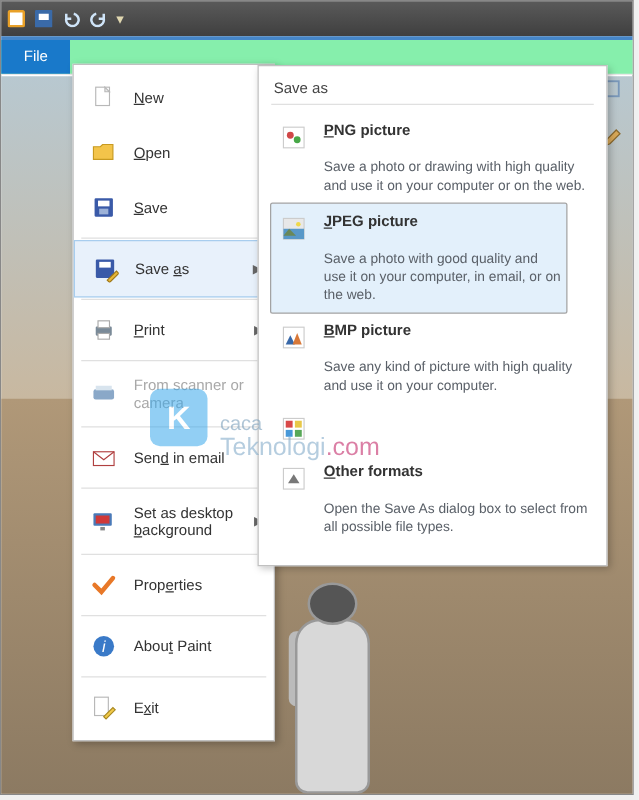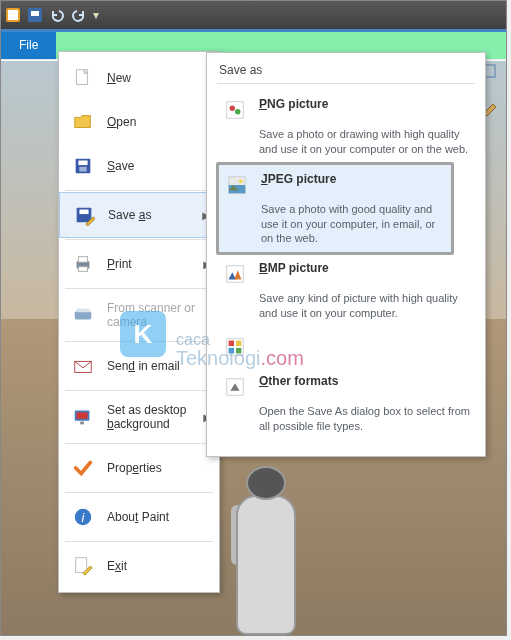--- a/index.html
+++ b/index.html
@@ -35,21 +35,21 @@
 .fm-item.disabled { color: #a8a8a8; }
 .fm-item .arrow { position:absolute; right:8px; color:#666; font-size:10px; }
 .fm-icon { width: 24px; height: 24px; display:flex; align-items:center; justify-content:center; flex-shrink:0; }
 .fm-sep { height:1px; background:#e0e0e0; margin:2px 6px; }
 .ul { text-decoration: underline; }
 
 
 .saveas-menu { position:absolute; top: 52px; left: 206px; width: 280px; background:#fff; border:1px solid #c0c0c0; box-shadow:2px 2px 6px rgba(0,0,0,0.25); z-index:11; padding: 8px 10px 16px 10px; }
 .sa-header { font-size: 12px; color:#444; padding: 2px 0 6px 2px; border-bottom:1px solid #e0e0e0; margin-bottom:6px; }
 .sa-item { display:flex; gap:10px; padding:6px 4px; cursor:pointer; border-radius:2px; }
-.sa-item.highlight { background:#e3f0fb; border:3px solid #a3a3a3; margin:-1px 21px -1px -1px; }
+.sa-item.highlight { background:#e3f0fb; border:1px solid #a3a3a3; margin:-1px 21px -1px -1px; }
 .sa-icon { width:28px; height:28px; flex-shrink:0; display:flex; align-items:center; justify-content:center; }
 .sa-text { font-size:11px; color:#333; line-height:1.35; }
 .sa-title { font-weight:600; font-size:12px; display:block; }
 .sa-desc { color:#5a6068;text-align:center; }
 
 
 .wm { position:absolute; left:120px; top:300px; z-index:15; opacity:0.55; display:flex; align-items:center; gap:10px; pointer-events:none; }
 .wm-logo { width:46px; height:46px; background:#3aa9ec; border-radius:8px; display:flex; align-items:center; justify-content:center; color:#fff; font-size:26px; font-weight:700; }
 .wm-text { color:#7aa5c6; font-size:20px; line-height:1;margin-top:28px; }
 .wm-text .l1 { font-size:16px; color:#6f97b5; }

